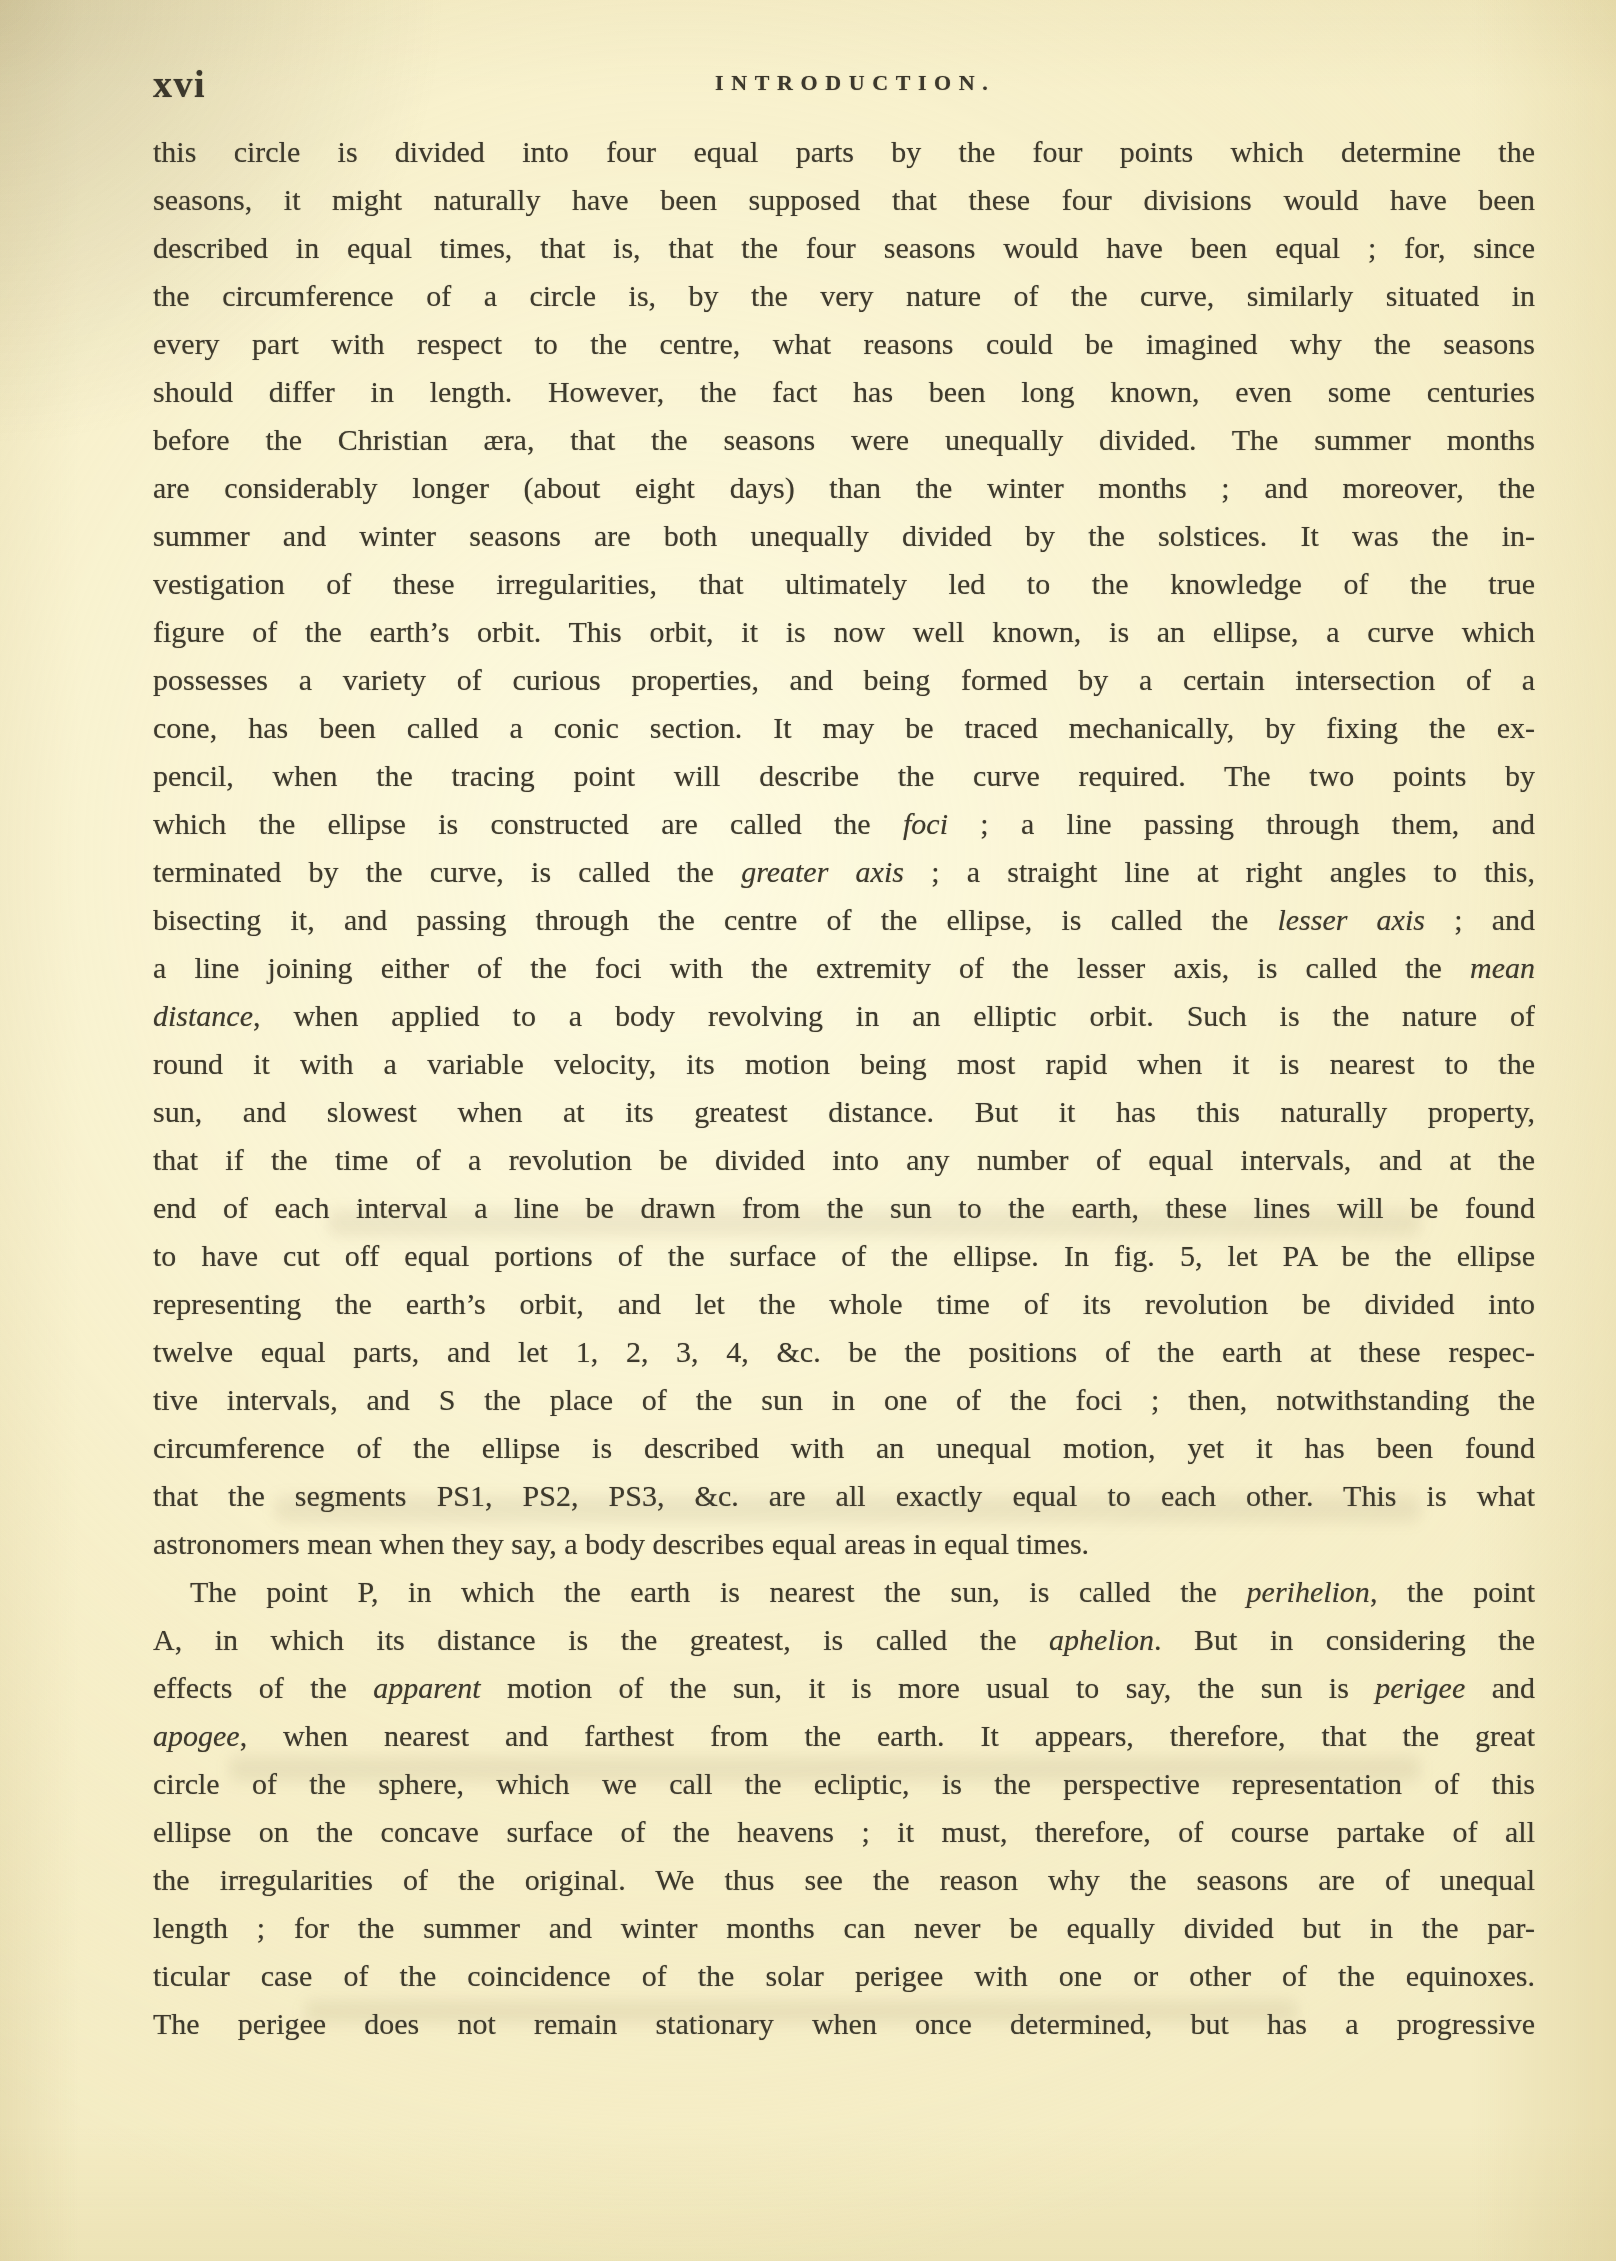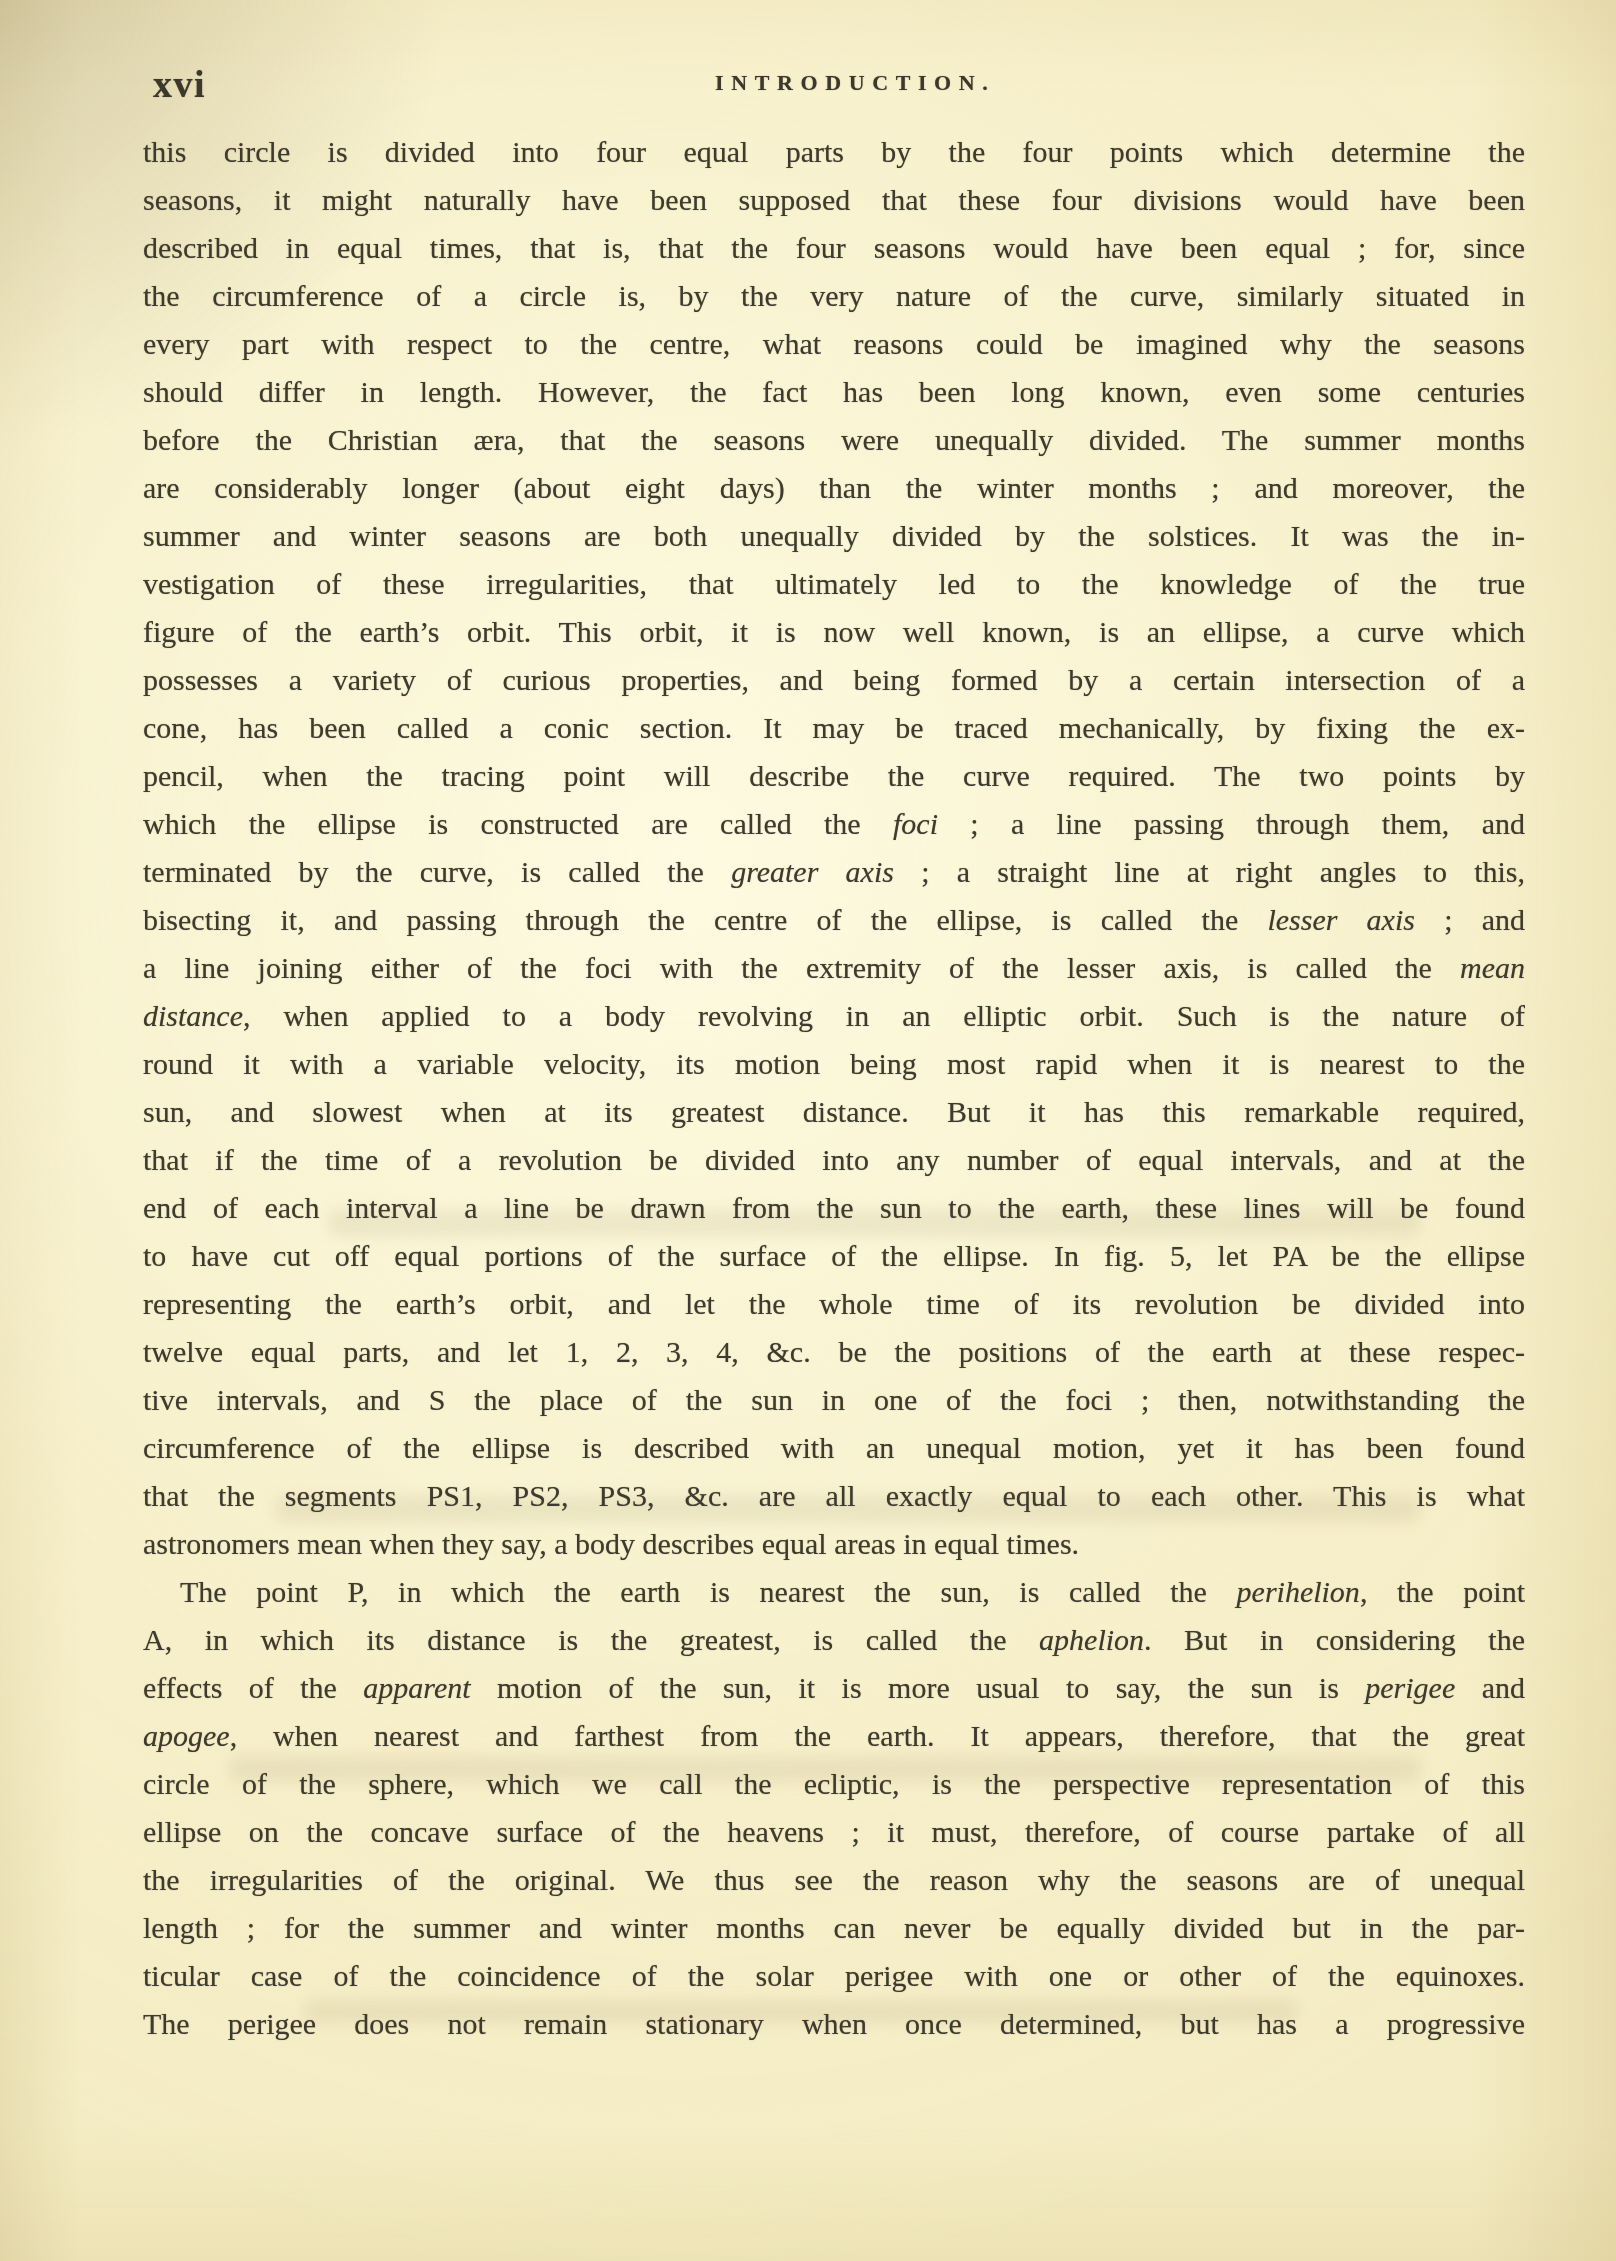--- a/index.html
+++ b/index.html
@@ -28,21 +28,21 @@
   }
   .running-title {
     position: absolute; left: 50%; top: 13.7px;
     transform: translateX(-46%);
     font-size: 22px; font-weight: 700; letter-spacing: 7.6px;
     text-shadow: 0 0 1.1px rgba(55,50,35,0.5);
     white-space: nowrap;
   }
   .page-text {
     position: absolute;
-    left: 143px; top: 128px; width: 1382px;
+    left: 153px; top: 128px; width: 1382px;
     color: #3e3a2d;
     font-size: 30px;
     line-height: 48px;
     text-shadow: 0 0 1px rgba(62,56,40,0.5);
   }
   .paragraph { margin: 0; }
   .line {
     height: 48px;
     overflow: hidden;
     text-align: justify;
@@ -90,21 +90,21 @@
         <div class="line">figure of the earth’s orbit. This orbit, it is now well known, is an ellipse, a curve which</div>
         <div class="line">possesses a variety of curious properties, and being formed by a certain intersection of a</div>
         <div class="line">cone, has been called a conic section. It may be traced mechanically, by fixing the ex-</div>
         <div class="line">pencil, when the tracing point will describe the curve required. The two points by</div>
         <div class="line">which the ellipse is constructed are called the <i>foci</i> ; a line passing through them, and</div>
         <div class="line">terminated by the curve, is called the <i>greater axis</i> ; a straight line at right angles to this,</div>
         <div class="line">bisecting it, and passing through the centre of the ellipse, is called the <i>lesser axis</i> ; and</div>
         <div class="line">a line joining either of the foci with the extremity of the lesser axis, is called the <i>mean</i></div>
         <div class="line"><i>distance</i>, when applied to a body revolving in an elliptic orbit. Such is the nature of</div>
         <div class="line">round it with a variable velocity, its motion being most rapid when it is nearest to the</div>
-        <div class="line">sun, and slowest when at its greatest distance. But it has this remarkable required,</div>
+        <div class="line">sun, and slowest when at its greatest distance. But it has this naturally property,</div>
         <div class="line">that if the time of a revolution be divided into any number of equal intervals, and at the</div>
         <div class="line">end of each interval a line be drawn from the sun to the earth, these lines will be found</div>
         <div class="line">to have cut off equal portions of the surface of the ellipse. In fig. 5, let PA be the ellipse</div>
         <div class="line">representing the earth’s orbit, and let the whole time of its revolution be divided into</div>
         <div class="line">twelve equal parts, and let 1, 2, 3, 4, &amp;c. be the positions of the earth at these respec-</div>
         <div class="line">tive intervals, and S the place of the sun in one of the foci ; then, notwithstanding the</div>
         <div class="line">circumference of the ellipse is described with an unequal motion, yet it has been found</div>
         <div class="line">that the segments PS1, PS2, PS3, &amp;c. are all exactly equal to each other. This is what</div>
         <div class="line end">astronomers mean when they say, a body describes equal areas in equal times.</div>
       </div>

